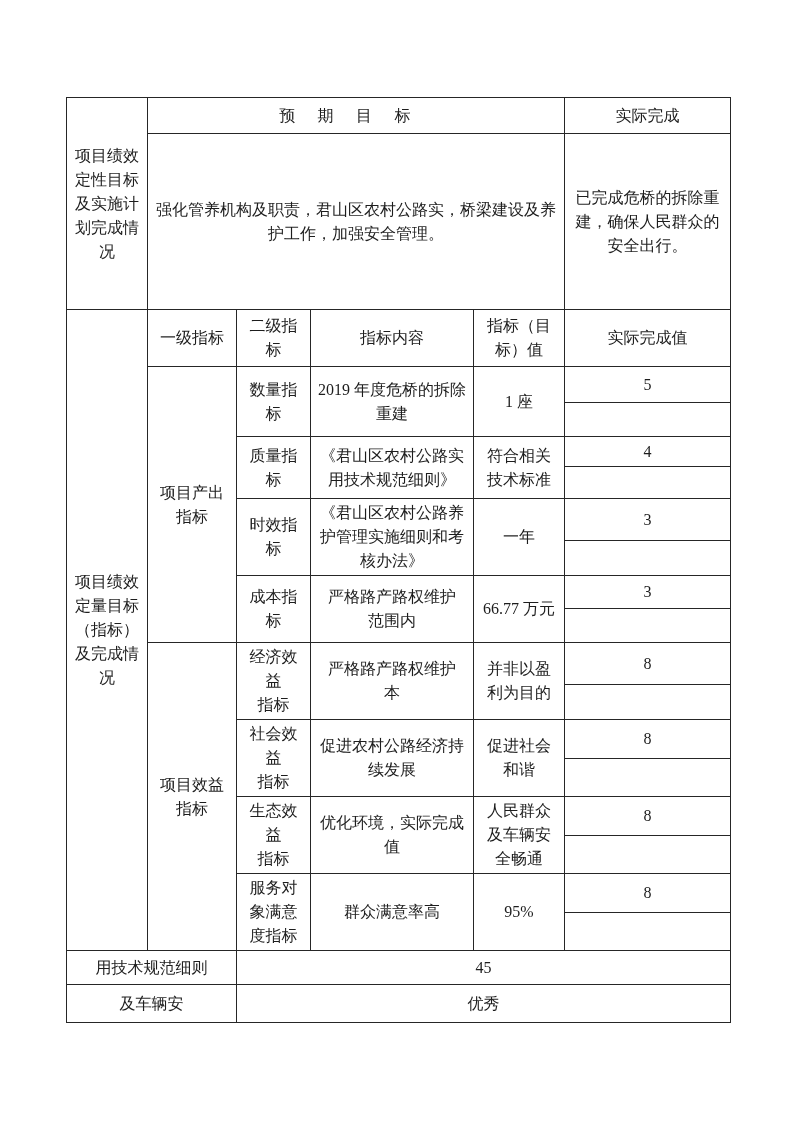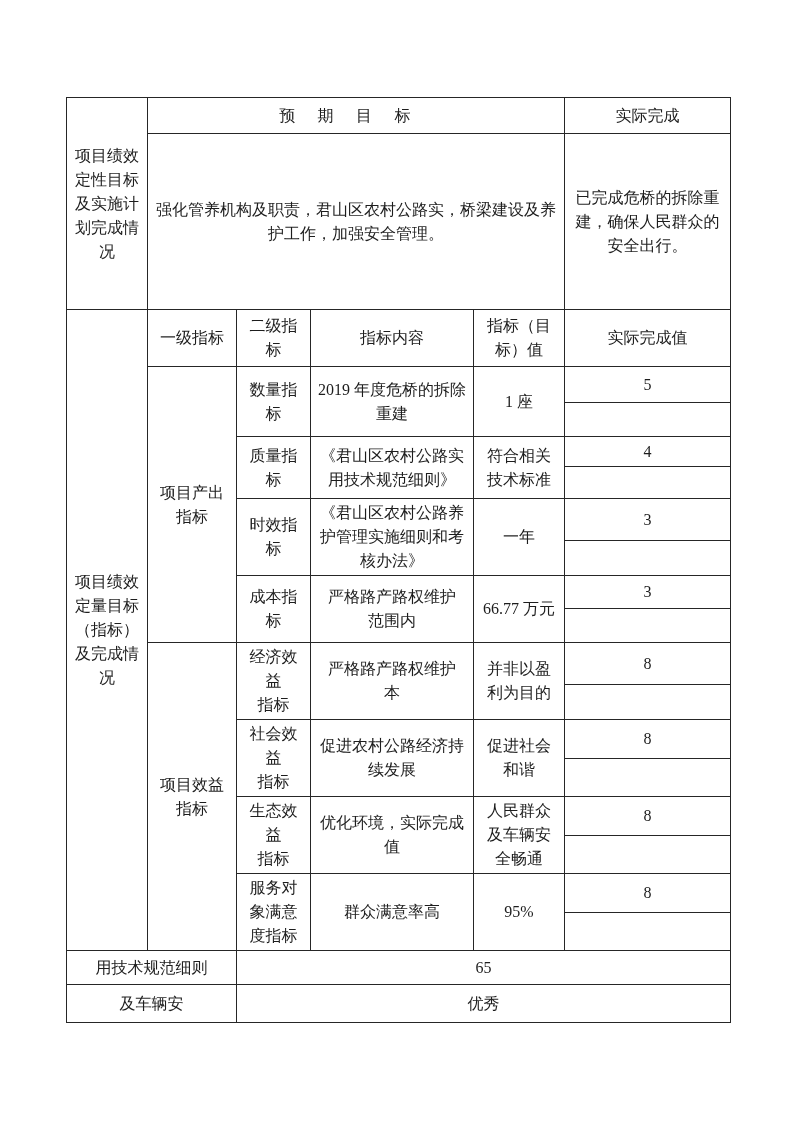--- a/index.html
+++ b/index.html
@@ -195,21 +195,21 @@
       <td rowspan="2" class="pre">群众满意率高</td>
       <td rowspan="2" class="pre">95%</td>
       <td>8</td>
     </tr>
     <tr style="height:36px">
       <td></td>
     </tr>
 
     <tr style="height:34px">
       <td colspan="2">用技术规范细则</td>
-      <td colspan="4" class="left-val">65</td>
+      <td colspan="4" class="left-val">45</td>
     </tr>
     <tr style="height:38px">
       <td colspan="2">及车辆安</td>
       <td colspan="4" class="left-val">优秀</td>
     </tr>
   </tbody>
     </table>
 </div>
 
 </body></html>

